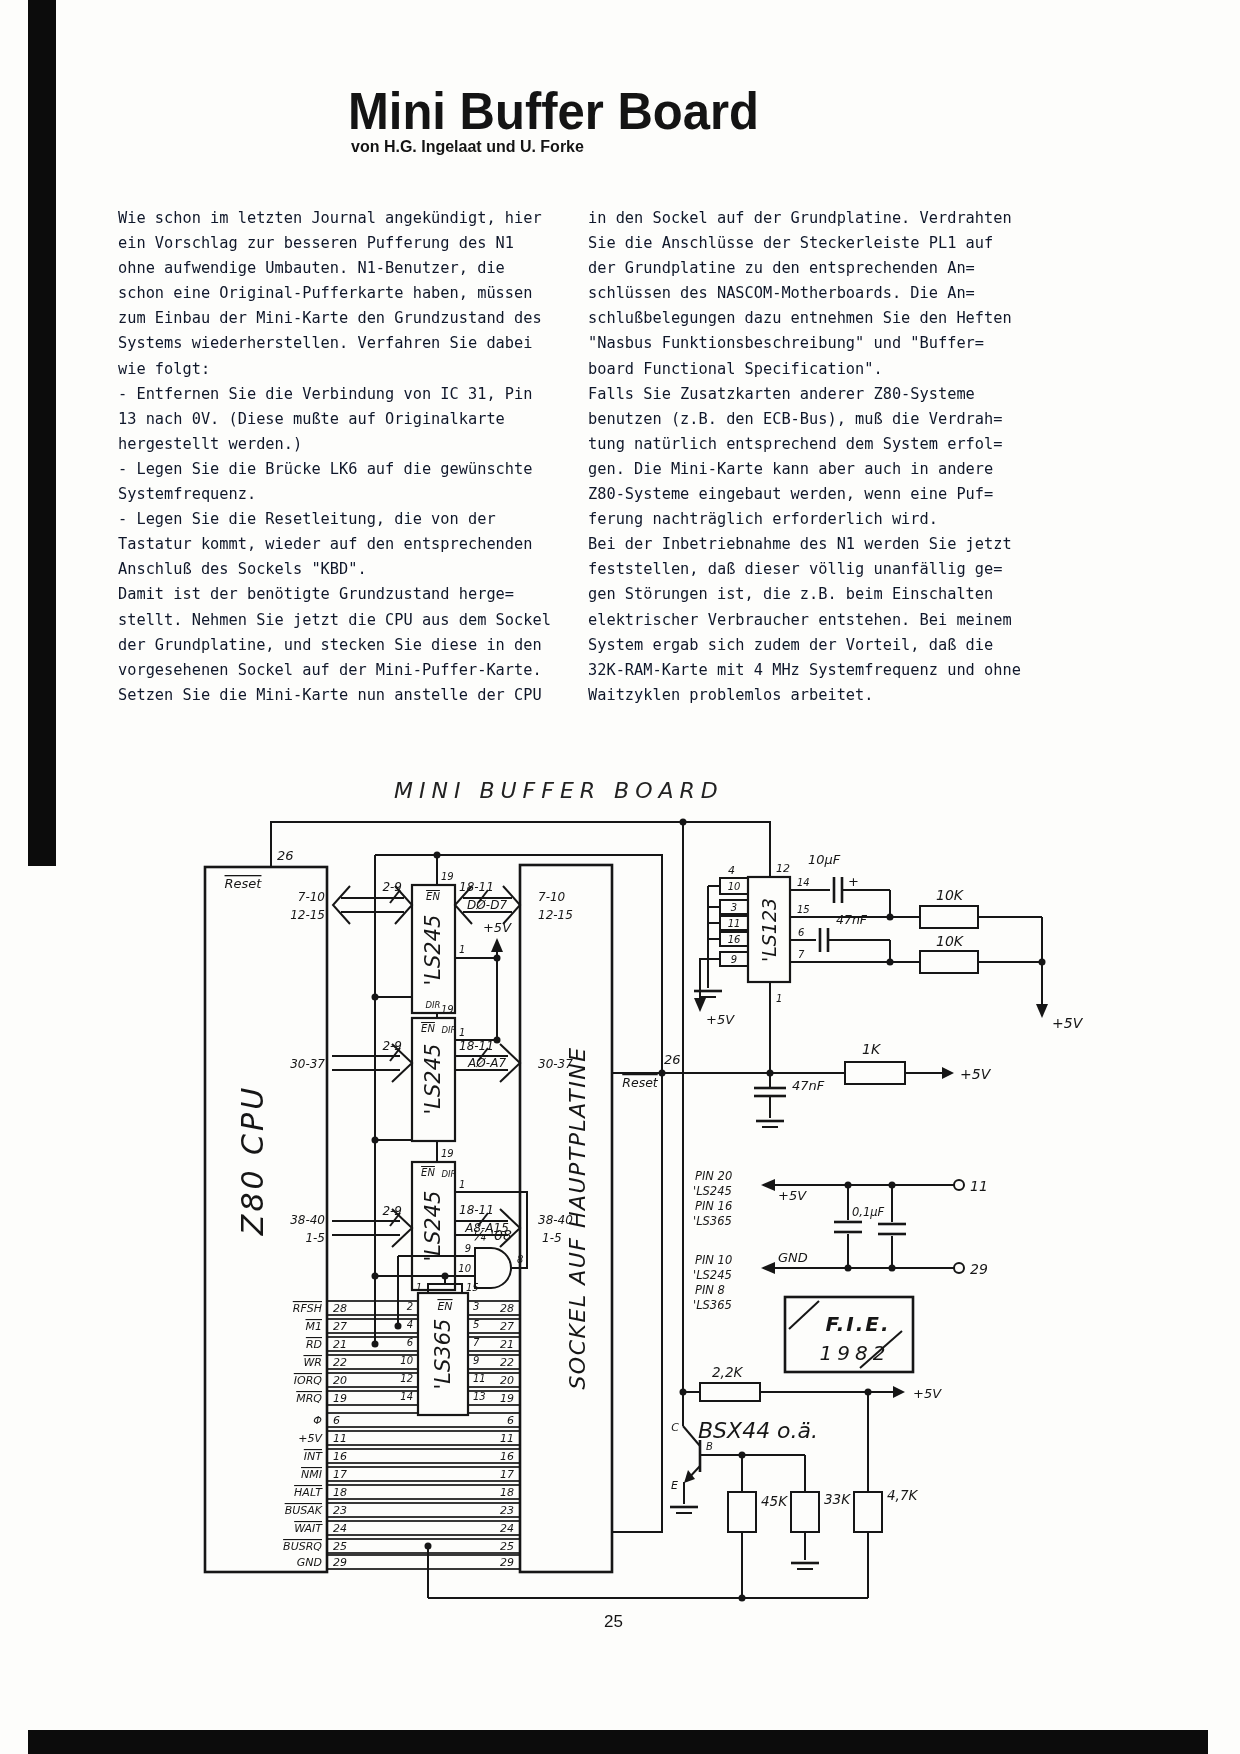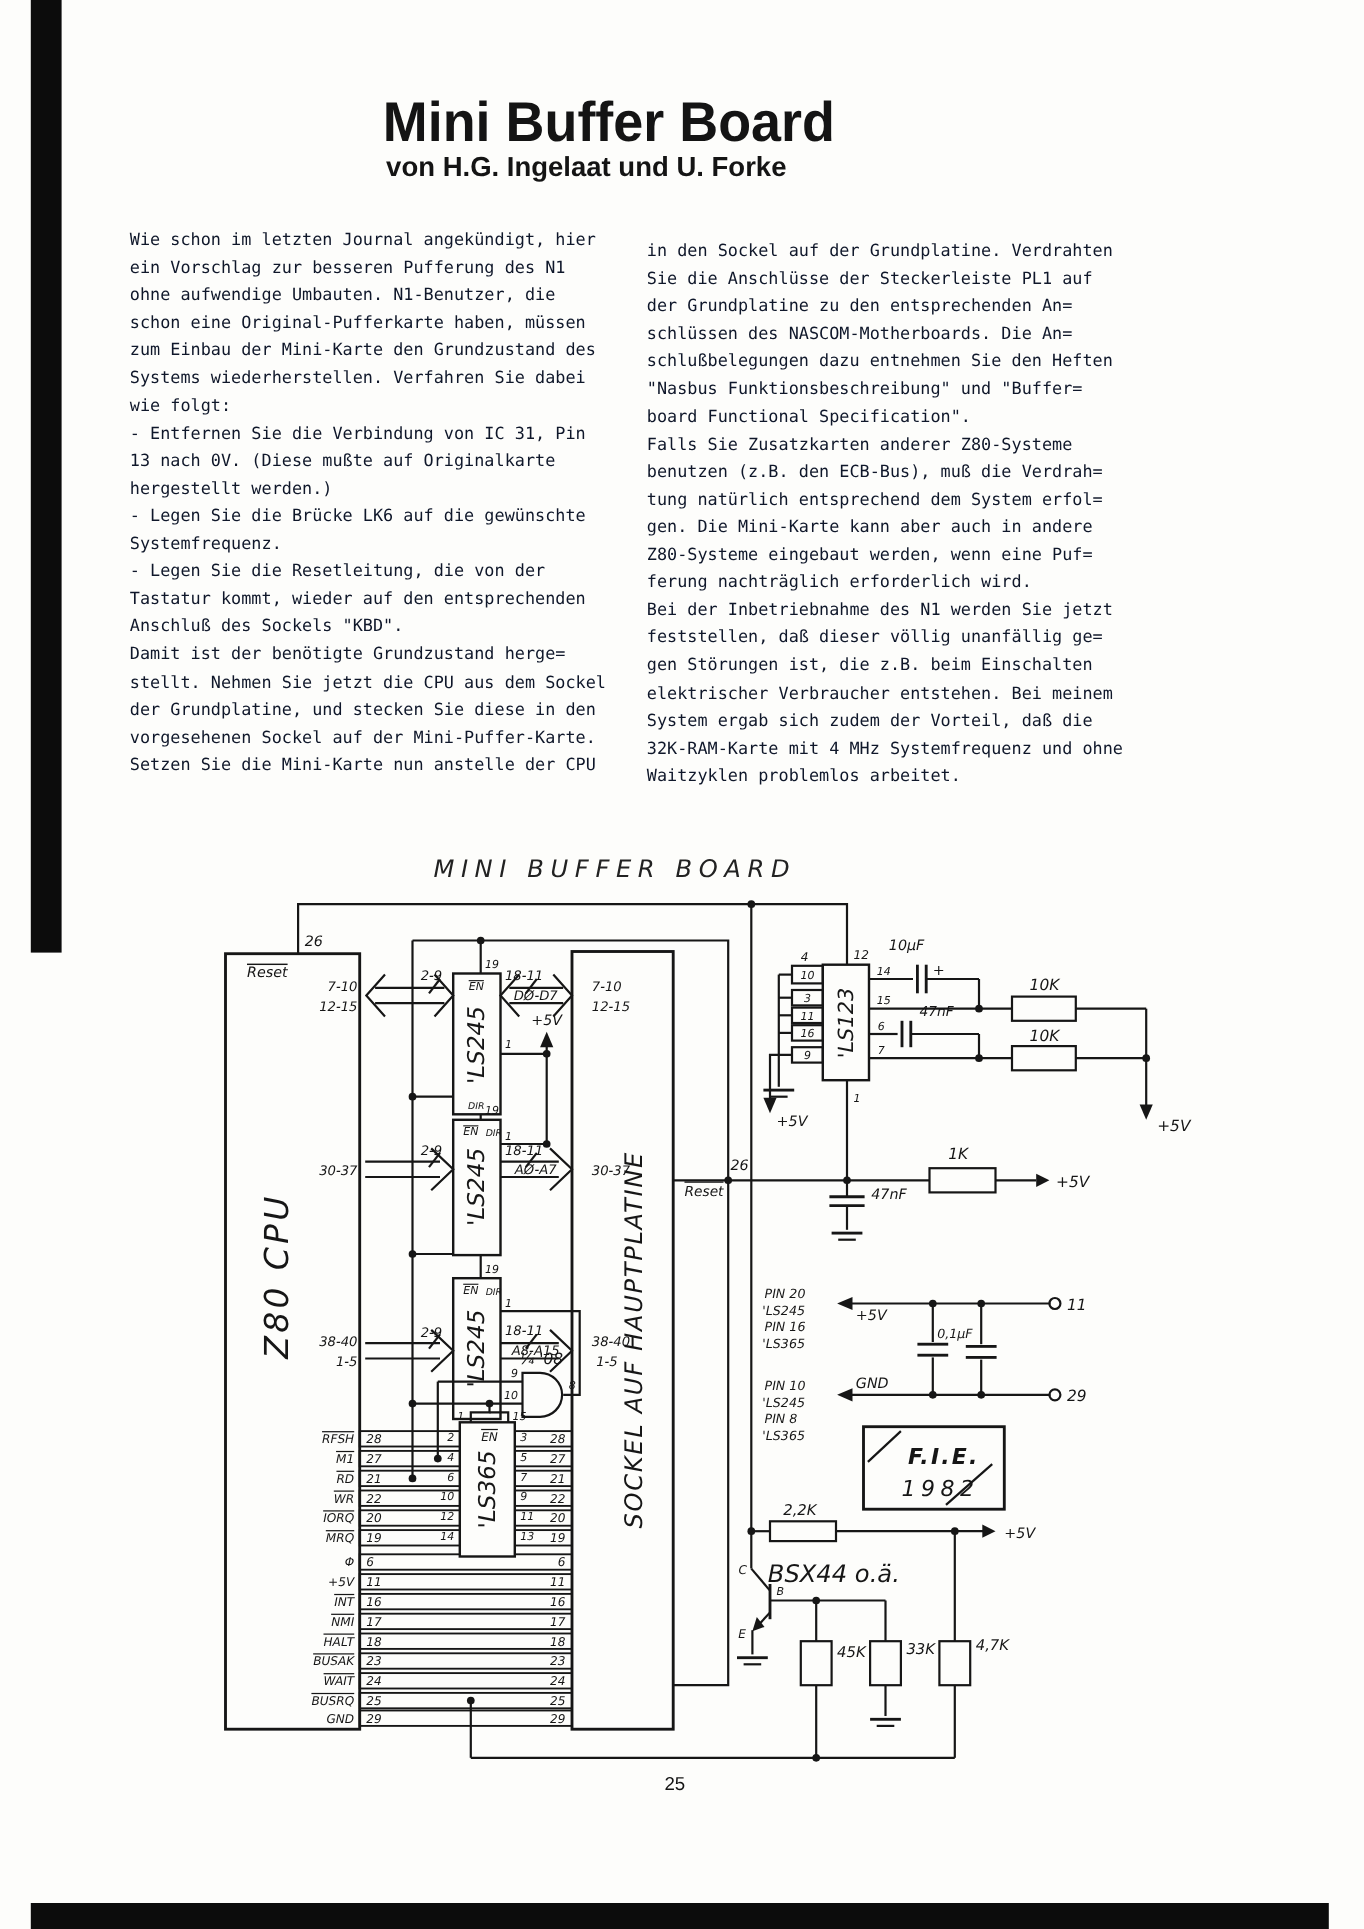--- a/index.html
+++ b/index.html
@@ -4,25 +4,25 @@
 <style>
   html,body{margin:0;padding:0;}
   body{width:1240px;height:1754px;position:relative;background:#fdfdfb;overflow:hidden;
        font-family:"DejaVu Sans",sans-serif;color:#141414;}
   .bar{position:absolute;background:#0c0c0c;}
   #bar-left{left:28px;top:0;width:28px;height:866px;}
   #bar-bottom{left:28px;top:1730px;width:1180px;height:24px;}
   #title{position:absolute;left:348px;top:82px;font-family:"Liberation Sans",sans-serif;
          font-weight:700;font-size:49px;letter-spacing:0px;transform:scaleY(1.04);transform-origin:top left;}
   #subtitle{position:absolute;left:351px;top:138px;font-family:"Liberation Sans",sans-serif;
-         font-weight:700;font-size:25px;}
+         font-weight:700;font-size:16px;}
   .col{position:absolute;top:206px;width:474px;white-space:pre-line;
        font-family:"DejaVu Sans Mono",monospace;font-size:15.3px;line-height:25.1px;color:#0f172a;}
   #col-left{left:118px;}
-  #col-right{left:588px;margin-top:10px;}
+  #col-right{left:588px;}
   #diagram-title{position:absolute;left:394px;top:778px;font-style:italic;font-size:22px;
        letter-spacing:6px;color:#222;}
   #pagenum{position:absolute;left:604px;top:1612px;font-family:"Liberation Sans",sans-serif;font-size:17px;}
   svg.sch{position:absolute;left:0;top:0;}
   svg.sch text{font-family:"DejaVu Sans",sans-serif;font-style:italic;fill:#161616;}
   .ov{text-decoration:overline;}
   .rowbox{fill:none;stroke:#161616;stroke-width:1.7;}
   .blk{fill:#fdfdfb;stroke:#161616;stroke-width:2.6;}
   .chip{fill:#fdfdfb;stroke:#161616;stroke-width:2.2;}
   .w{stroke:#161616;stroke-width:2;fill:none;}

